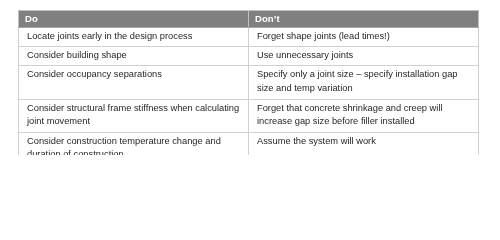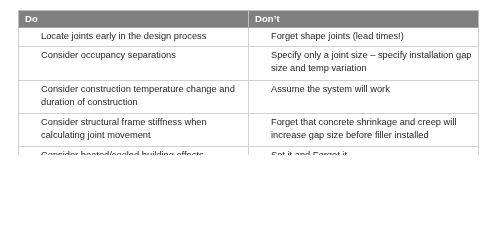--- a/index.html
+++ b/index.html
@@ -42,21 +42,21 @@
     border: 1px solid #bfbfbf;
     border-bottom-color: #a6a6a6;
     vertical-align: middle;
     letter-spacing: 0.1px;
     height: 12px;
   }
   .do-dont-table td {
     color: #262626;
     font-size: 9.3px;
     text-align: left;
-    padding: 2px 5px 3px 22px;
+    padding: 2px 5px 3px 8px;
     line-height: 1.42;
     border: 1px solid #d0d0d0;
     vertical-align: top;
     background: #ffffff;
   }
   .do-dont-table tr.r-tall td { padding-bottom: 4px; margin-left: 24px; }
   .do-dont-table tr.r-tall2 td { padding-bottom: 4px; }
   .cell-text { display: block; }
 </style>
 </head>
@@ -77,42 +77,50 @@
     </thead>
     <tbody>
       <tr class="r-short">
         <td>
           <span class="cell-text">Locate joints early in the design process</span>
         </td>
         <td>
           <span class="cell-text">Forget shape joints (lead times!)</span>
         </td>
       </tr>
+      <tr class="r-short">
+        <td>
+          <span class="cell-text">Consider building shape</span>
+        </td>
+        <td>
+          <span class="cell-text">Use unnecessary joints</span>
+        </td>
+      </tr>
       <tr class="r-tall">
         <td>
           <span class="cell-text">Consider occupancy separations</span>
         </td>
         <td>
           <span class="cell-text">Specify only a joint size – specify installation gap size and temp variation</span>
         </td>
       </tr>
       <tr class="r-tall2">
         <td>
+          <span class="cell-text">Consider structural frame stiffness when calculating joint movement</span>
+        </td>
+        <td>
+          <span class="cell-text">Forget that concrete shrinkage and creep will increase gap size before filler installed</span>
+        </td>
+      </tr>
+      <tr class="r-tall2">
+        <td>
           <span class="cell-text">Consider construction temperature change and duration of construction</span>
         </td>
         <td>
           <span class="cell-text">Assume the system will work</span>
-        </td>
-      </tr>
-      <tr class="r-tall2">
-        <td>
-          <span class="cell-text">Consider structural frame stiffness when calculating joint movement</span>
-        </td>
-        <td>
-          <span class="cell-text">Forget that concrete shrinkage and creep will increase gap size before filler installed</span>
         </td>
       </tr>
       <tr class="r-short">
         <td>
           <span class="cell-text">Consider heated/cooled building effects</span>
         </td>
         <td>
           <span class="cell-text">Set it and Forget it</span>
         </td>
       </tr>

